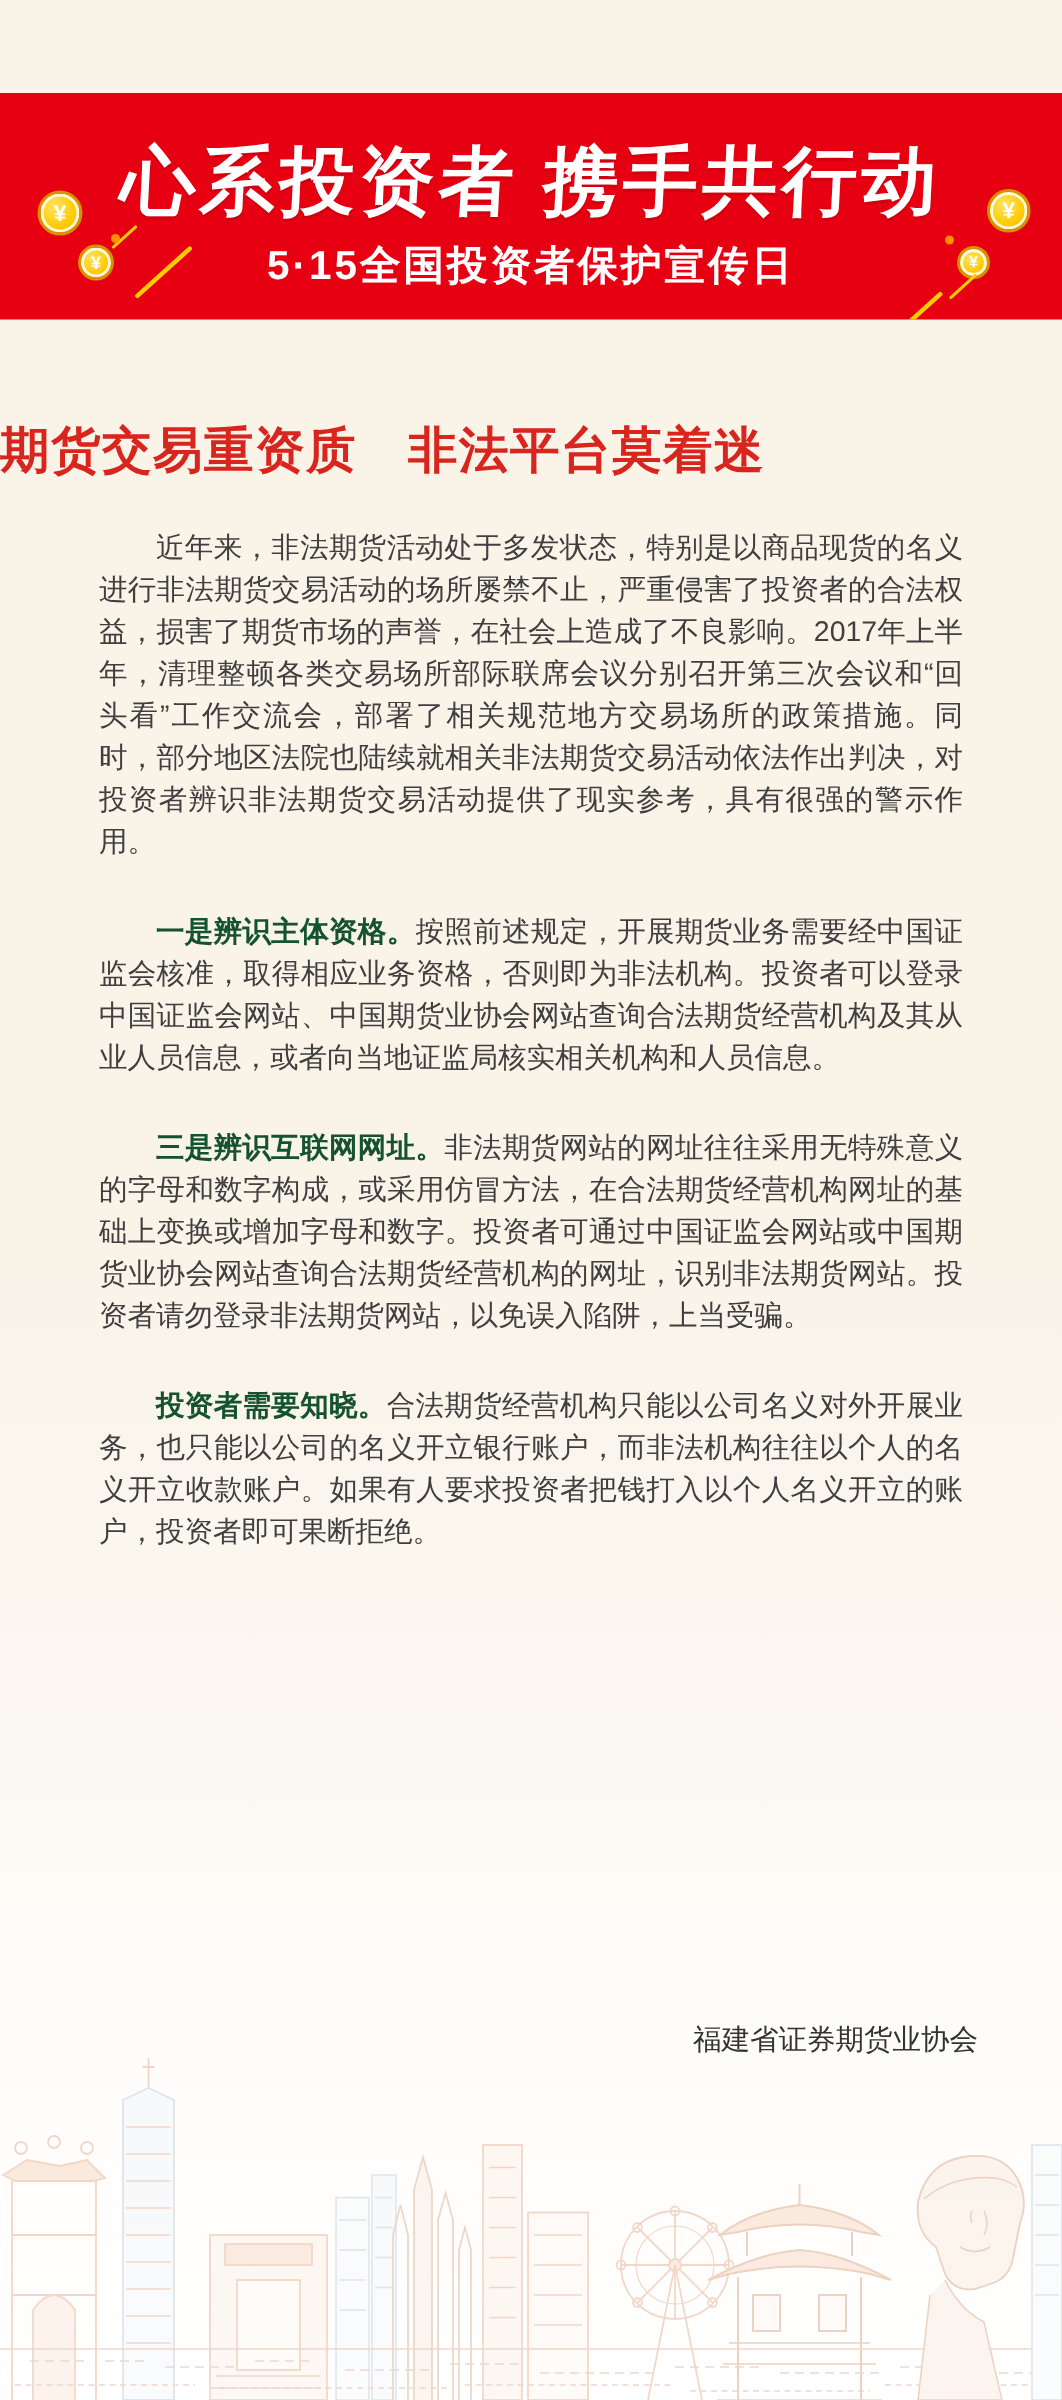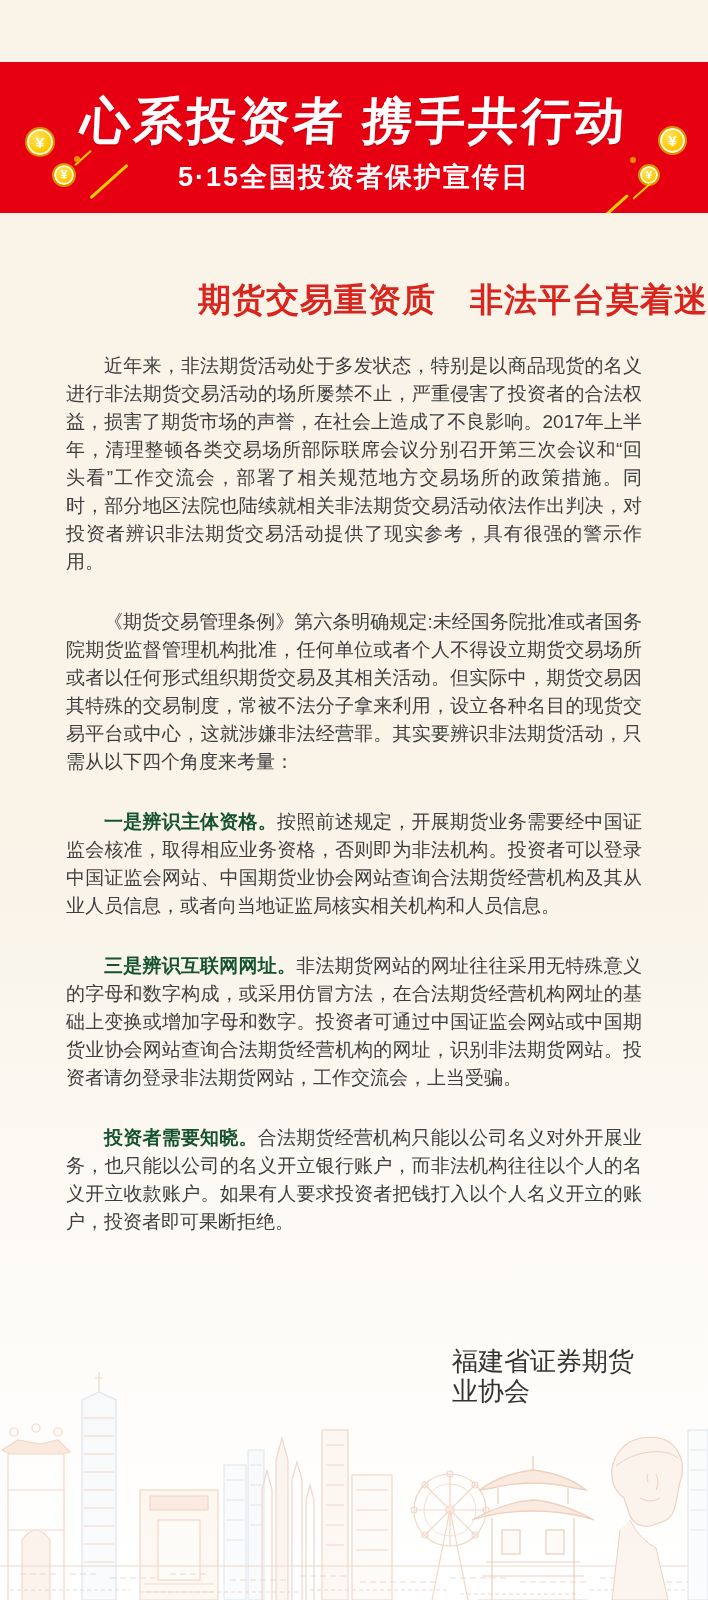--- a/index.html
+++ b/index.html
@@ -42,38 +42,38 @@
   .streak-l2{left:72px;top:95px;width:22px;height:2px;transform:rotate(-42deg);}
   .streak-r1{left:580px;top:150px;width:55px;transform:rotate(-42deg);}
   .streak-r2{left:630px;top:128px;width:24px;height:2px;transform:rotate(-42deg);}
   .spark{position:absolute;border-radius:50%;background:#ff9000;}
   .spark-l{left:74px;top:94px;width:6px;height:6px;}
   .spark-r{left:630px;top:95px;width:6px;height:6px;}
 
   
   .page-title{
     position:absolute;top:256px;left:0;width:100%;
-    text-align:right;color:#d8251e;font-size:33px;font-weight:900;
+    text-align:left;color:#d8251e;font-size:33px;font-weight:900;
     letter-spacing:1px;white-space:nowrap;
   }
 
   
   .content{
     position:absolute;top:340px;left:66px;width:576px;
     color:#3f3f3f;font-size:19px;line-height:28px;
     text-align:justify;
   }
   .content p{margin:12px 0 32px 0;text-indent:2em;}
   .content p:last-child{margin-bottom:0;}
   .lead{font-weight:bold;color:#14532d;}
 
   
   .signature{
     position:absolute;top:1346px;right:56px;width:200px;
-    color:#333;font-size:26px;line-height:30px;text-align:left;
+    color:#333;font-size:19px;line-height:30px;text-align:right;
   }
   .sig-org2{letter-spacing:3px;}
   .sig-date{letter-spacing:2px;}
 
   
   .skyline{position:absolute;left:0;bottom:0;width:708px;height:230px;opacity:.33;}
 </style>
 </head>
 <body>
 
@@ -89,23 +89,22 @@
   <span class="spark spark-l"></span>
   <span class="spark spark-r"></span>
   <div class="banner-title">心系投资者 携手共行动</div>
   <div class="banner-subtitle">5·15全国投资者保护宣传日</div>
 </header>
 
 <h1 class="page-title">期货交易重资质　非法平台莫着迷</h1>
 
 <main class="content">
   <p><span class="lead"></span><span>近年来，非法期货活动处于多发状态，特别是以商品现货的名义进行非法期货交易活动的场所屡禁不止，严重侵害了投资者的合法权益，损害了期货市场的声誉，在社会上造成了不良影响。2017年上半年，清理整顿各类交易场所部际联席会议分别召开第三次会议和“回头看”工作交流会，部署了相关规范地方交易场所的政策措施。同时，部分地区法院也陆续就相关非法期货交易活动依法作出判决，对投资者辨识非法期货交易活动提供了现实参考，具有很强的警示作用。</span></p>
-  <p><span class="lead"></span><span>《期货交易管理条例》第六条明确规定:未经国务院批准或者国务院期货监督管理机构批准，任何单位或者个人不得设立期货交易场所或者以任何形式组织期货交易及其相关活动。但实际中，期货交易因其特殊的交易制度，常被不法分子拿来利用，设立各种名目的现货交易平台或中心，这就涉嫌非法经营罪。其实要辨识非法期货活动，只需从以下四个角度来考量：</span></p>
   <p><span class="lead">一是辨识主体资格。</span><span>按照前述规定，开展期货业务需要经中国证监会核准，取得相应业务资格，否则即为非法机构。投资者可以登录中国证监会网站、中国期货业协会网站查询合法期货经营机构及其从业人员信息，或者向当地证监局核实相关机构和人员信息。</span></p>
-  <p><span class="lead">三是辨识互联网网址。</span><span>非法期货网站的网址往往采用无特殊意义的字母和数字构成，或采用仿冒方法，在合法期货经营机构网址的基础上变换或增加字母和数字。投资者可通过中国证监会网站或中国期货业协会网站查询合法期货经营机构的网址，识别非法期货网站。投资者请勿登录非法期货网站，工作交流会，上当受骗。</span></p>
+  <p><span class="lead">三是辨识互联网网址。</span><span>非法期货网站的网址往往采用无特殊意义的字母和数字构成，或采用仿冒方法，在合法期货经营机构网址的基础上变换或增加字母和数字。投资者可通过中国证监会网站或中国期货业协会网站查询合法期货经营机构的网址，识别非法期货网站。投资者请勿登录非法期货网站，以免误入陷阱，上当受骗。</span></p>
   <p><span class="lead">投资者需要知晓。</span><span>合法期货经营机构只能以公司名义对外开展业务，也只能以公司的名义开立银行账户，而非法机构往往以个人的名义开立收款账户。如果有人要求投资者把钱打入以个人名义开立的账户，投资者即可果断拒绝。</span></p>
 </main>
 
 <footer class="signature">
   <div class="sig-org1">福建省证券期货业协会</div>
 </footer>
 
 <svg class="skyline" viewBox="0 0 708 230" xmlns="http://www.w3.org/2000/svg" fill="none">
 
   <g stroke="#d98a5f" stroke-width="1.2">

